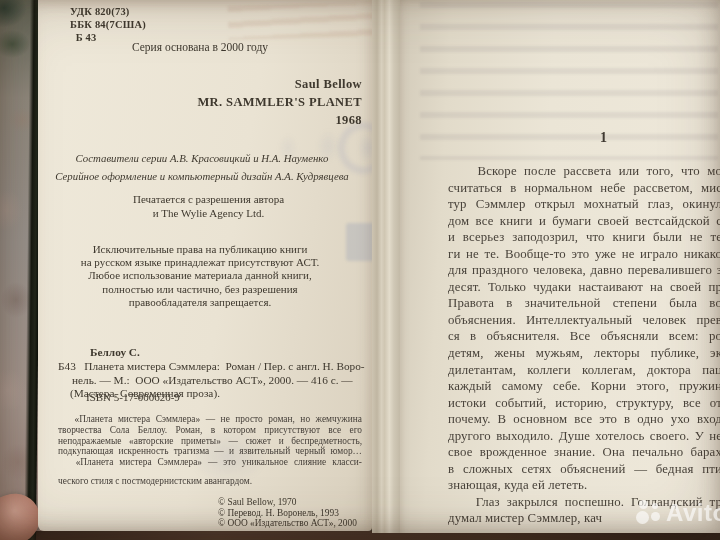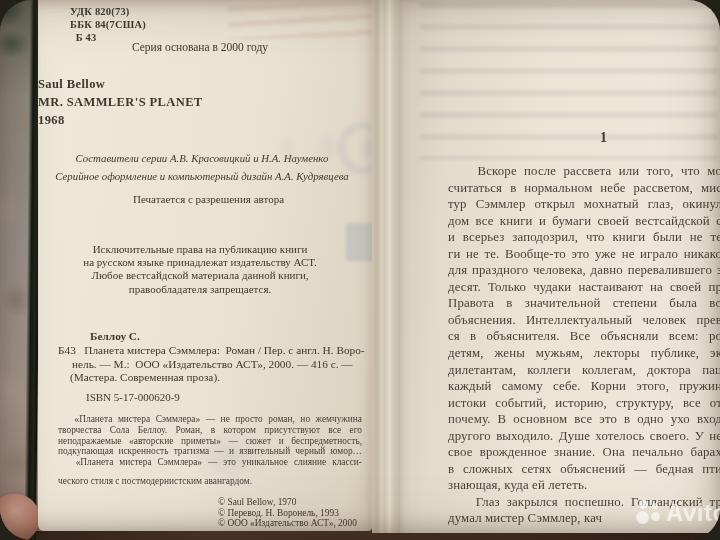--- a/index.html
+++ b/index.html
@@ -1,17 +1,17 @@
 <!DOCTYPE html>
 <html><head>
 <meta charset="utf-8">
 <style>
   html,body{margin:0;padding:0;width:720px;height:540px;overflow:hidden;background:#241f18;}
   .photo{position:relative;width:720px;height:540px;background:#3a3226;overflow:hidden;
-         font-family:"Liberation Serif","DejaVu Serif",serif;color:#3e382e;border-radius:32px;}
+         font-family:"Liberation Serif","DejaVu Serif",serif;color:#3e382e;}
   .photo::after{content:"";position:absolute;inset:0;z-index:6;pointer-events:none;
          box-shadow:inset 0 0 60px rgba(70,50,30,.25), inset 0 -10px 22px rgba(60,40,25,.3);}
 
   
   .bg-strip{position:absolute;left:0;top:0;width:44px;height:540px;
     background:
       radial-gradient(30px 26px at 4px 8px, rgba(35,55,45,.9), transparent 75%),
       radial-gradient(26px 20px at 12px 44px, rgba(60,75,55,.8), transparent 70%),
       radial-gradient(20px 18px at 22px 120px, rgba(150,130,115,.5), transparent 70%),
       radial-gradient(24px 30px at 6px 210px, rgba(170,150,140,.55), transparent 70%),
@@ -38,27 +38,27 @@
     box-shadow:inset 0 14px 18px -12px rgba(150,120,100,.35), inset -8px 0 14px -6px rgba(120,100,80,.25);}
   .gutter{position:absolute;left:372px;top:0;width:28px;height:533px;
     background:linear-gradient(90deg,#cdc4b1 0%,#c0b6a2 18%,#d8d0be 34%,#cfc6b2 45%,#e3dccb 62%,#d0c8b6 78%,#c3baa7 100%);}
   .right-page{position:absolute;left:400px;top:0;width:320px;height:533px;
     background:linear-gradient(93deg,#d3cbba 0%,#e2dbca 15%,#ebe5d6 45%,#eee8da 100%);
     box-shadow:inset 0 12px 16px -12px rgba(150,125,105,.3), inset 6px 0 10px -6px rgba(120,100,80,.25);}
 
   
   .codes{position:absolute;left:32px;top:5px;font-size:10.5px;line-height:13px;font-weight:bold;letter-spacing:.2px;}
   .series{position:absolute;left:0;right:10px;top:41px;text-align:center;font-size:11.5px;}
-  .titles{position:absolute;left:0;right:10px;top:75px;text-align:left;font-size:12.5px;line-height:18px;font-weight:bold;letter-spacing:.4px;}
+  .titles{position:absolute;left:0;right:10px;top:75px;text-align:right;font-size:12.5px;line-height:18px;font-weight:bold;letter-spacing:.4px;}
   .credits{position:absolute;left:0;right:6px;top:133px;text-align:center;font-style:italic;font-size:10.8px;line-height:18px;margin-top:16px;}
   .permission{position:absolute;left:0;right:10px;top:193px;text-align:center;font-size:11px;line-height:13.5px;padding-left:17px;}
   .rights{position:absolute;left:0;right:10px;top:223px;text-align:center;font-size:11px;line-height:13.2px;margin-top:20px;}
   .card{position:absolute;left:20px;top:330px;width:306px;font-size:11.3px;line-height:13.8px;}
   .card div{white-space:nowrap;}
-  .card div:nth-child(1){font-weight:bold;padding-left:32px;}
+  .card div:nth-child(1){font-weight:bold;padding-left:32px;margin-top:16px;}
   .card div:nth-child(2){text-align:justify;text-align-last:justify;}
   .card div:nth-child(3){padding-left:14px;}
   .card div:nth-child(4){padding-left:12px;}
   .isbn{position:absolute;left:48px;top:391px;font-size:11px;}
   .annotation{position:absolute;left:20px;top:414px;width:304px;font-size:9.4px;line-height:10.8px;color:#46403a;}
   .annotation div{white-space:nowrap;text-align:justify;text-align-last:justify;}
   .annotation div:nth-child(6){text-align-last:left;margin-top:8px;}
   .copyrights{position:absolute;left:180px;top:497px;font-size:9.4px;line-height:10.6px;}
 
   
@@ -125,25 +125,27 @@
         <div>Saul Bellow</div>
         <div>MR. SAMMLER'S PLANET</div>
         <div>1968</div>
       </div>
     <div class="credits">
         <div>Составители серии А.В. Красовицкий и Н.А. Науменко</div>
         <div>Серийное оформление и компьютерный дизайн А.А. Кудрявцева</div>
       </div>
     <div class="permission">
         <div>Печатается с разрешения автора</div>
+        <div>и The Wylie Agency Ltd.</div>
       </div>
     <div class="rights">
         <div>Исключительные права на публикацию книги</div>
-        <div>на русском языке принадлежат издательству АСТ.</div>
-        <div>Любое вестсайдской материала данной книги,</div>
+        <div>на русском языке принадлежат присутствуют АСТ.</div>
+        <div>Любое использование материала данной книги,</div>
+        <div>полностью или частично, без разрешения</div>
         <div>правообладателя запрещается.</div>
       </div>
     <div class="card">
         <div>Беллоу С.</div>
         <div>Б43&nbsp;&nbsp;&nbsp;Планета мистера Сэммлера:&nbsp; Роман / Пер. с англ. Н. Воро-</div>
         <div>нель. — М.:&nbsp; ООО «Издательство АСТ», 2000. — 416 с. —</div>
         <div>(Мастера. Современная проза).</div>
       </div>
     <div class="isbn">ISBN 5-17-000620-9</div>
     <div class="annotation">

